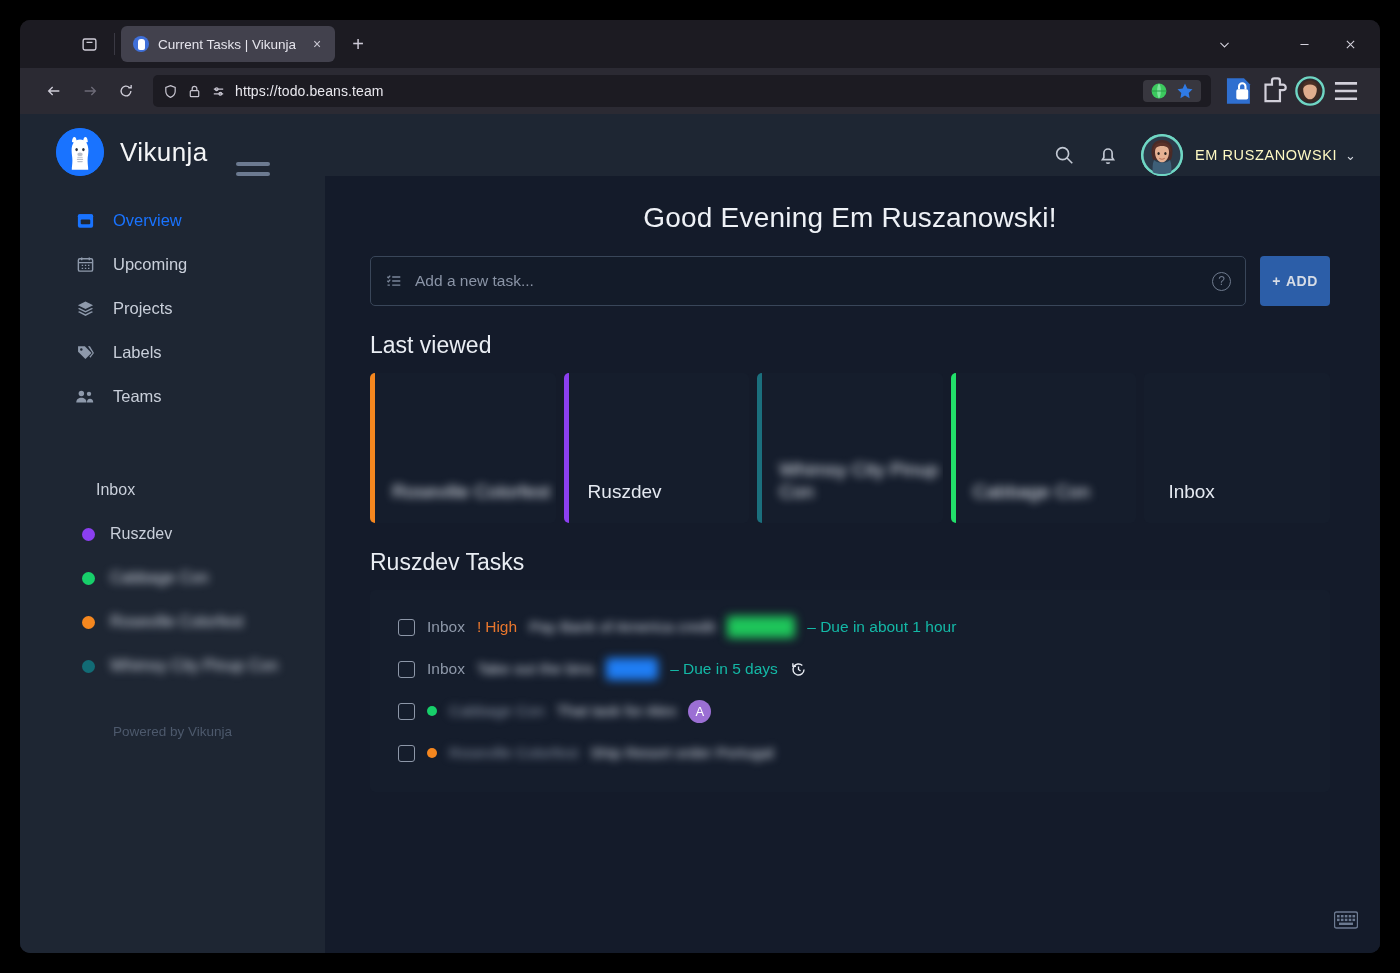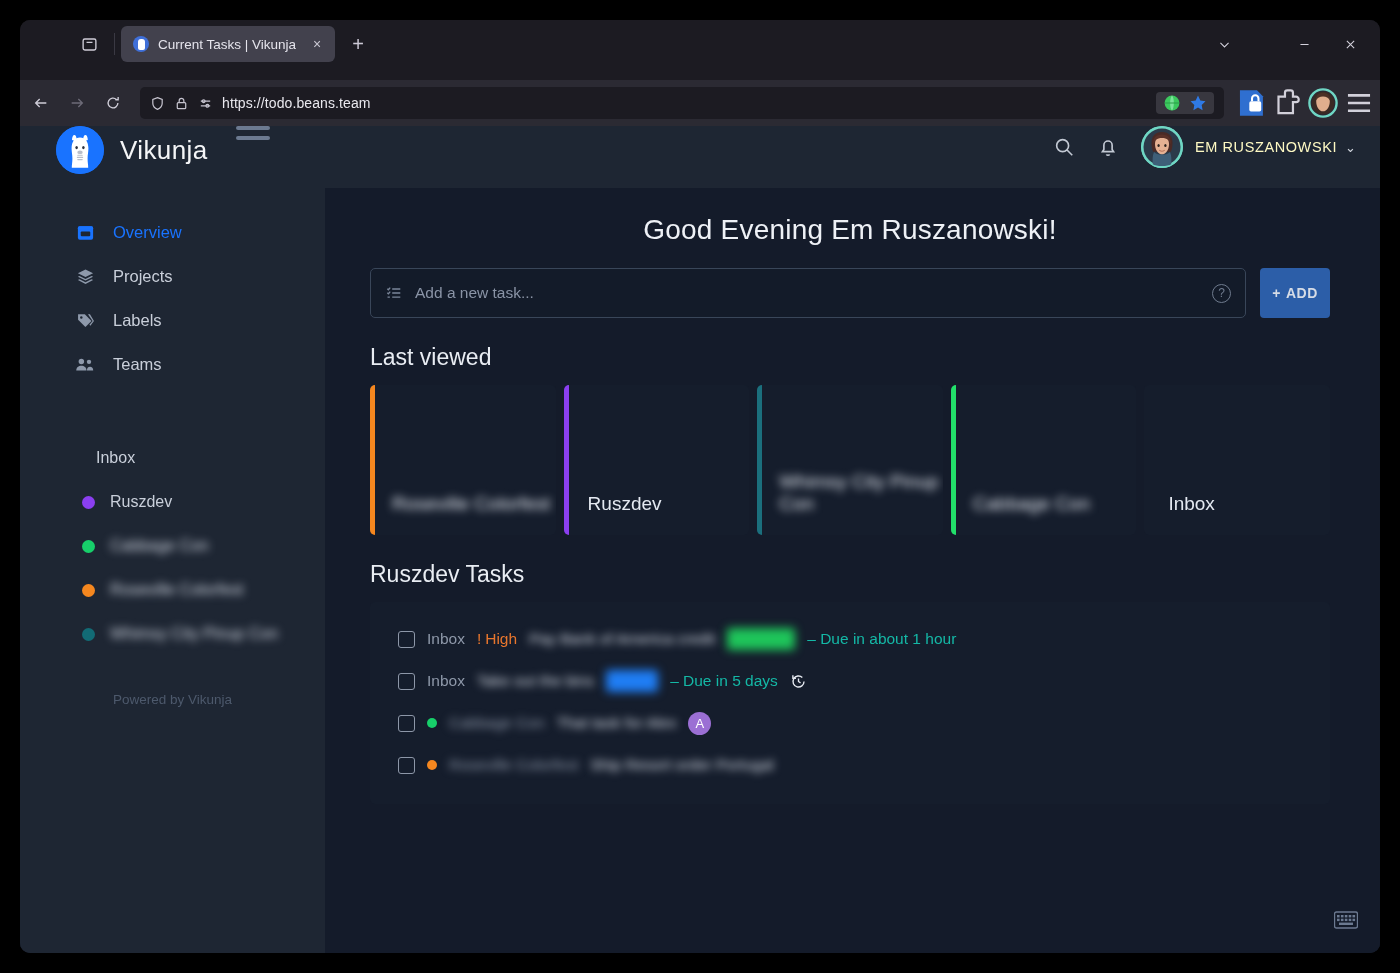--- a/index.html
+++ b/index.html
@@ -88,23 +88,22 @@
     color: #d3d1dc;
   }
   .win-btn svg { width: 13px; height: 13px; }
   .chev-btn { margin-right: 34px; }
 
   
   .navbar {
     height: 46px;
     background: #2b2a33;
     display: flex; align-items: center;
-    padding: 0 4px; gap: 2px;
+    padding: 0 17px; gap: 2px;
     flex: 0 0 auto;
-    margin-top: 12px;
   }
   .nav-btn {
     width: 34px; height: 32px;
     display: flex; align-items: center; justify-content: center;
     border-radius: 4px; color: #cfcdd8;
   }
   .nav-btn.disabled { color: #6d6b78; }
   .nav-btn svg { width: 16px; height: 16px; }
   .urlbar {
     flex: 1 1 auto;
@@ -133,21 +132,21 @@
   .page {
     flex: 1 1 auto;
     background: #141b2a;
     display: flex; flex-direction: column;
     position: relative;
     overflow: hidden;
   }
   .app-header {
     height: 62px;
     background: #1e2633;
-    display: flex; align-items: flex-start;
+    display: flex; align-items: flex-end;
     padding: 0 24px 0 36px;
     flex: 0 0 auto;
   }
   .brand { display: flex; align-items: center; gap: 16px; }
   .logo {
     width: 48px; height: 48px; border-radius: 50%;
     background: #1973ff;
     display: flex; align-items: flex-end; justify-content: center;
     overflow: hidden;
   }
@@ -486,20 +485,30 @@
           <span class="ni-icon">
             <svg viewBox="0 0 20 20" width="19" height="19" fill="currentColor">
                   <rect x="2" y="3.5" width="16" height="14" rx="2"></rect>
                   <rect x="2" y="3.5" width="16" height="3.6" rx="1.6" fill="#1973ff"></rect>
                   <rect x="5" y="9" width="10" height="5" rx="1" fill="#1e2633"></rect>
                 </svg>
           </span>
           <span>Overview</span>
         </div>
 
+        <div class="nav-item">
+          <span class="ni-icon">
+            <svg viewBox="0 0 20 20" width="19" height="19" fill="none" stroke="currentColor" stroke-width="1.5">
+                  <rect x="2.5" y="4" width="15" height="13" rx="1.6"></rect>
+                  <path d="M2.5 8h15M6 2.5v3M14 2.5v3"></path>
+                  <path d="M6 11h1.5M9.3 11h1.5M12.6 11h1.5M6 14h1.5M9.3 14h1.5M12.6 14h1.5" stroke-width="1.4"></path>
+                </svg>
+          </span>
+          <span>Upcoming</span>
+        </div>
 
         <div class="nav-item">
           <span class="ni-icon">
             <svg viewBox="0 0 20 20" width="19" height="19" fill="currentColor">
                   <path d="M10 2.5l8 4-8 4-8-4z"></path>
                   <path d="M10 12.6l-6.3-3.1L2 10.3l8 4 8-4-1.7-.8z"></path>
                   <path d="M10 16.1l-6.3-3.1L2 13.8l8 4 8-4-1.7-.8z"></path>
                 </svg>
           </span>
           <span>Projects</span>

